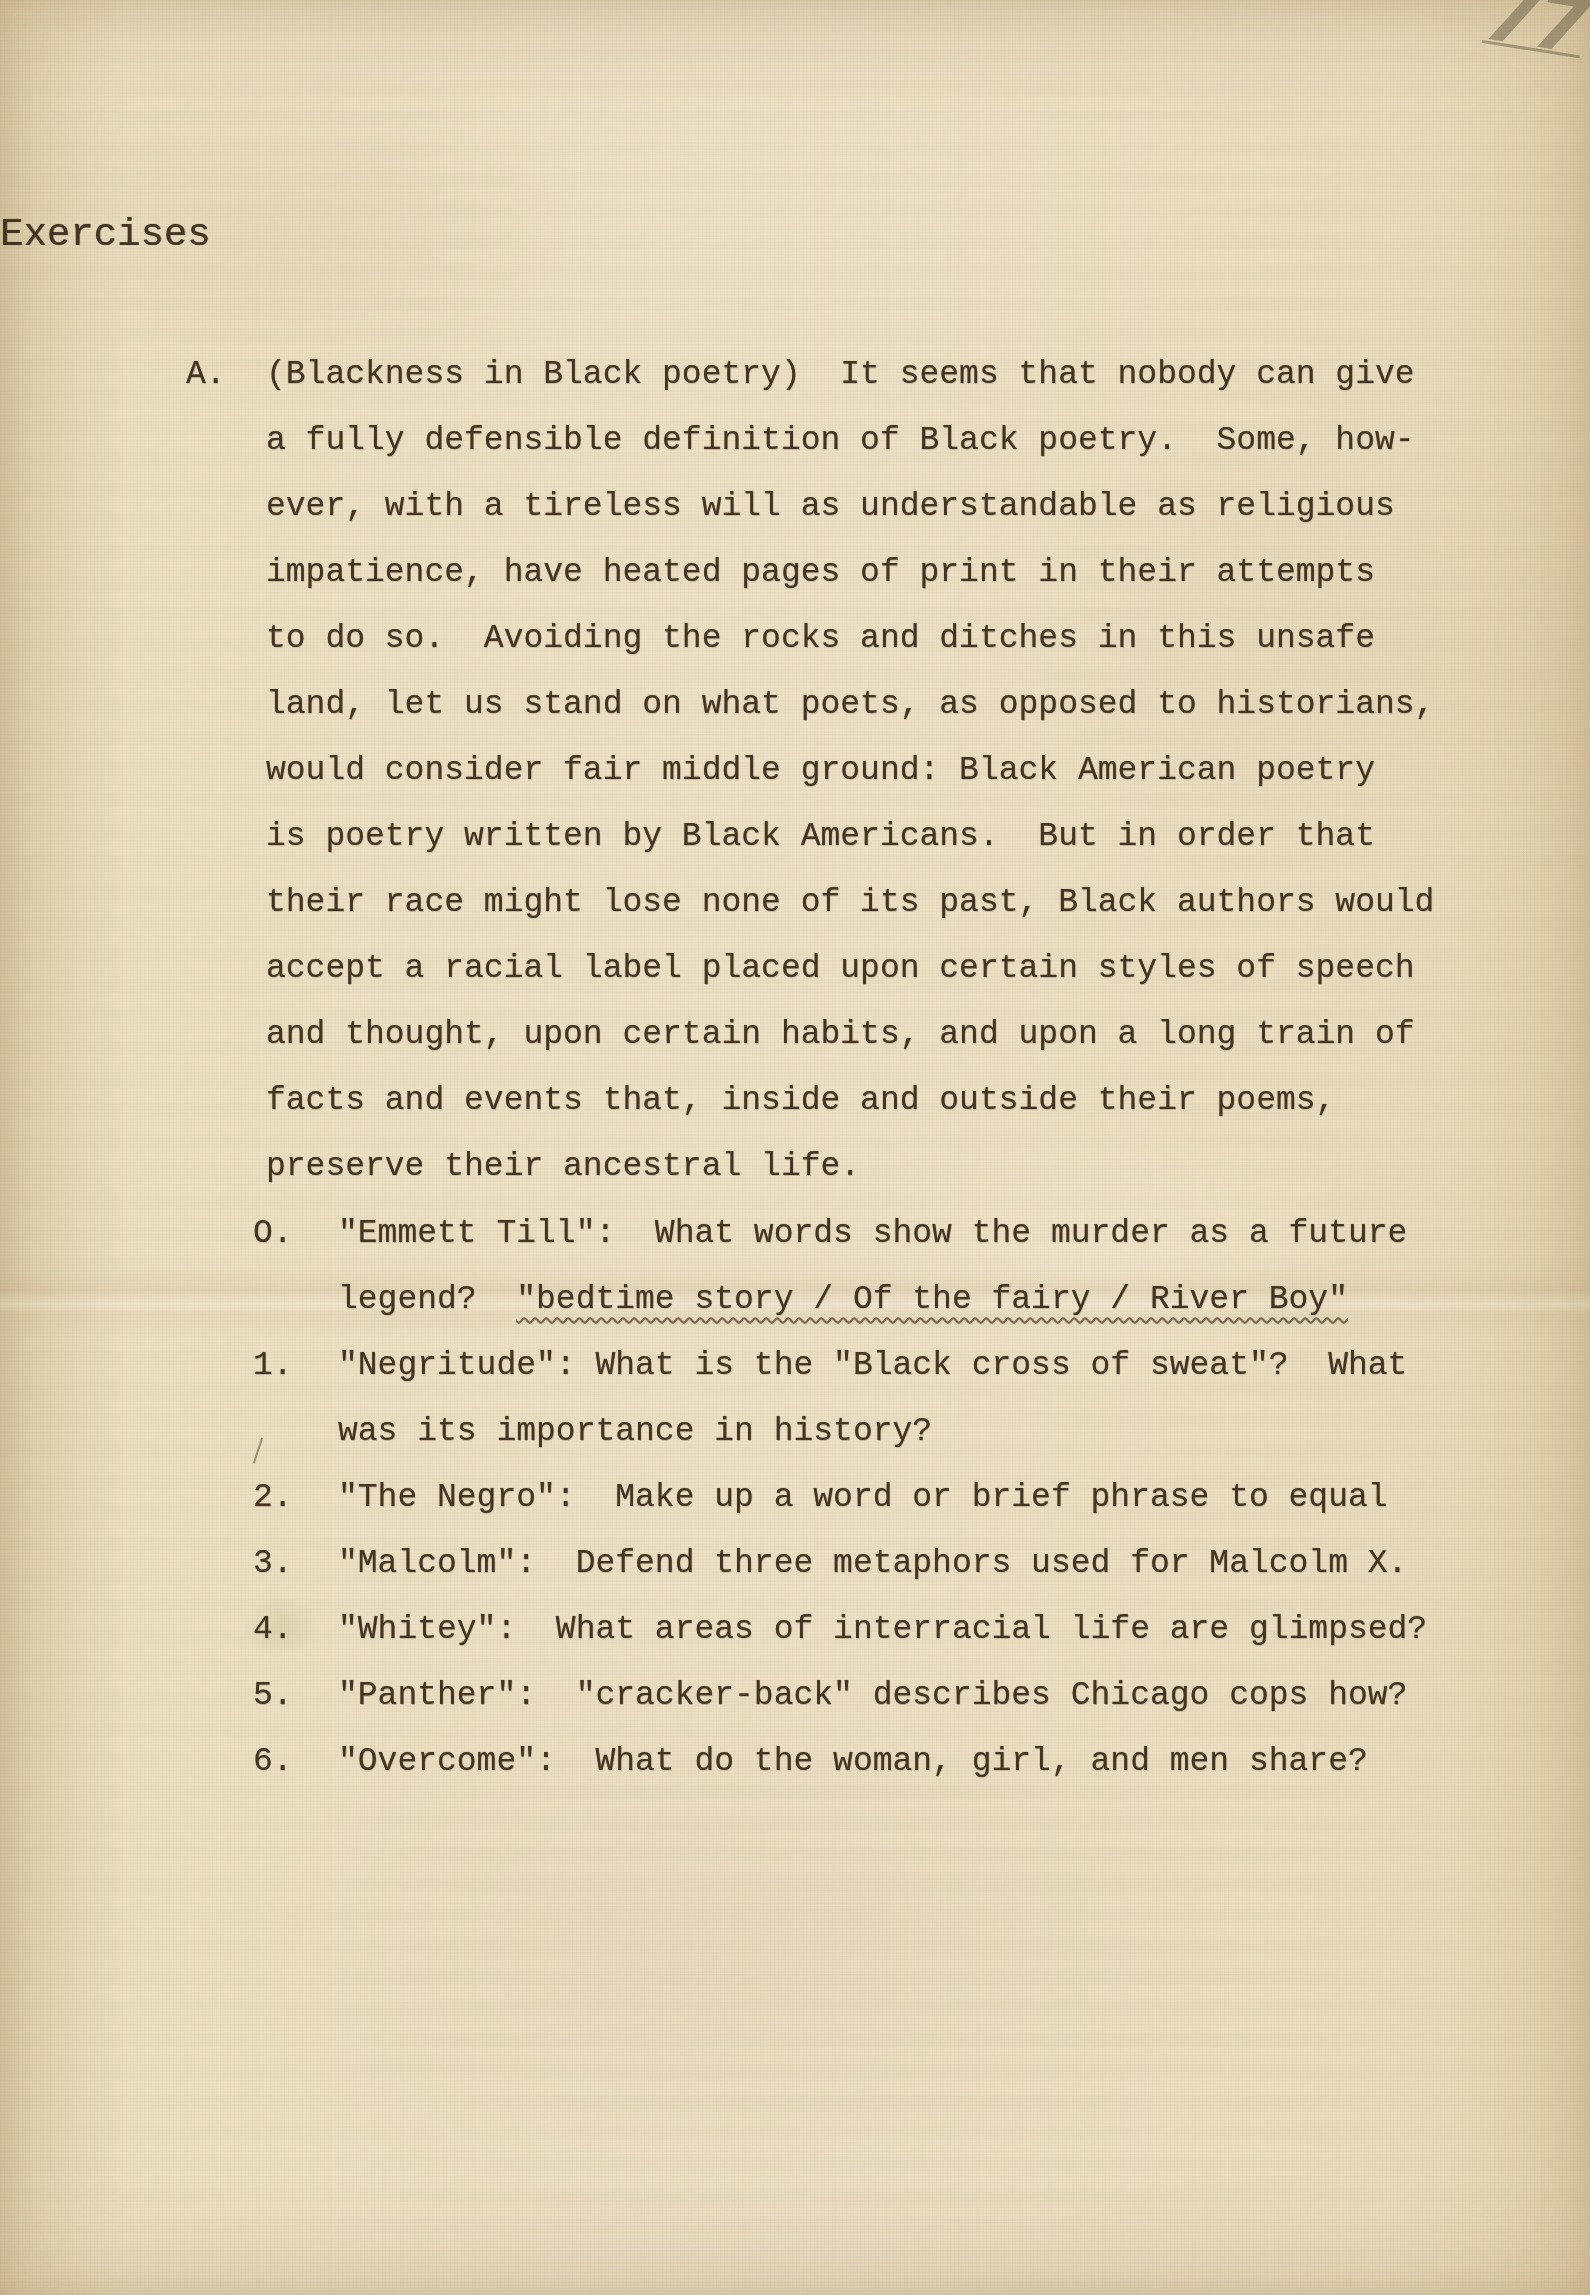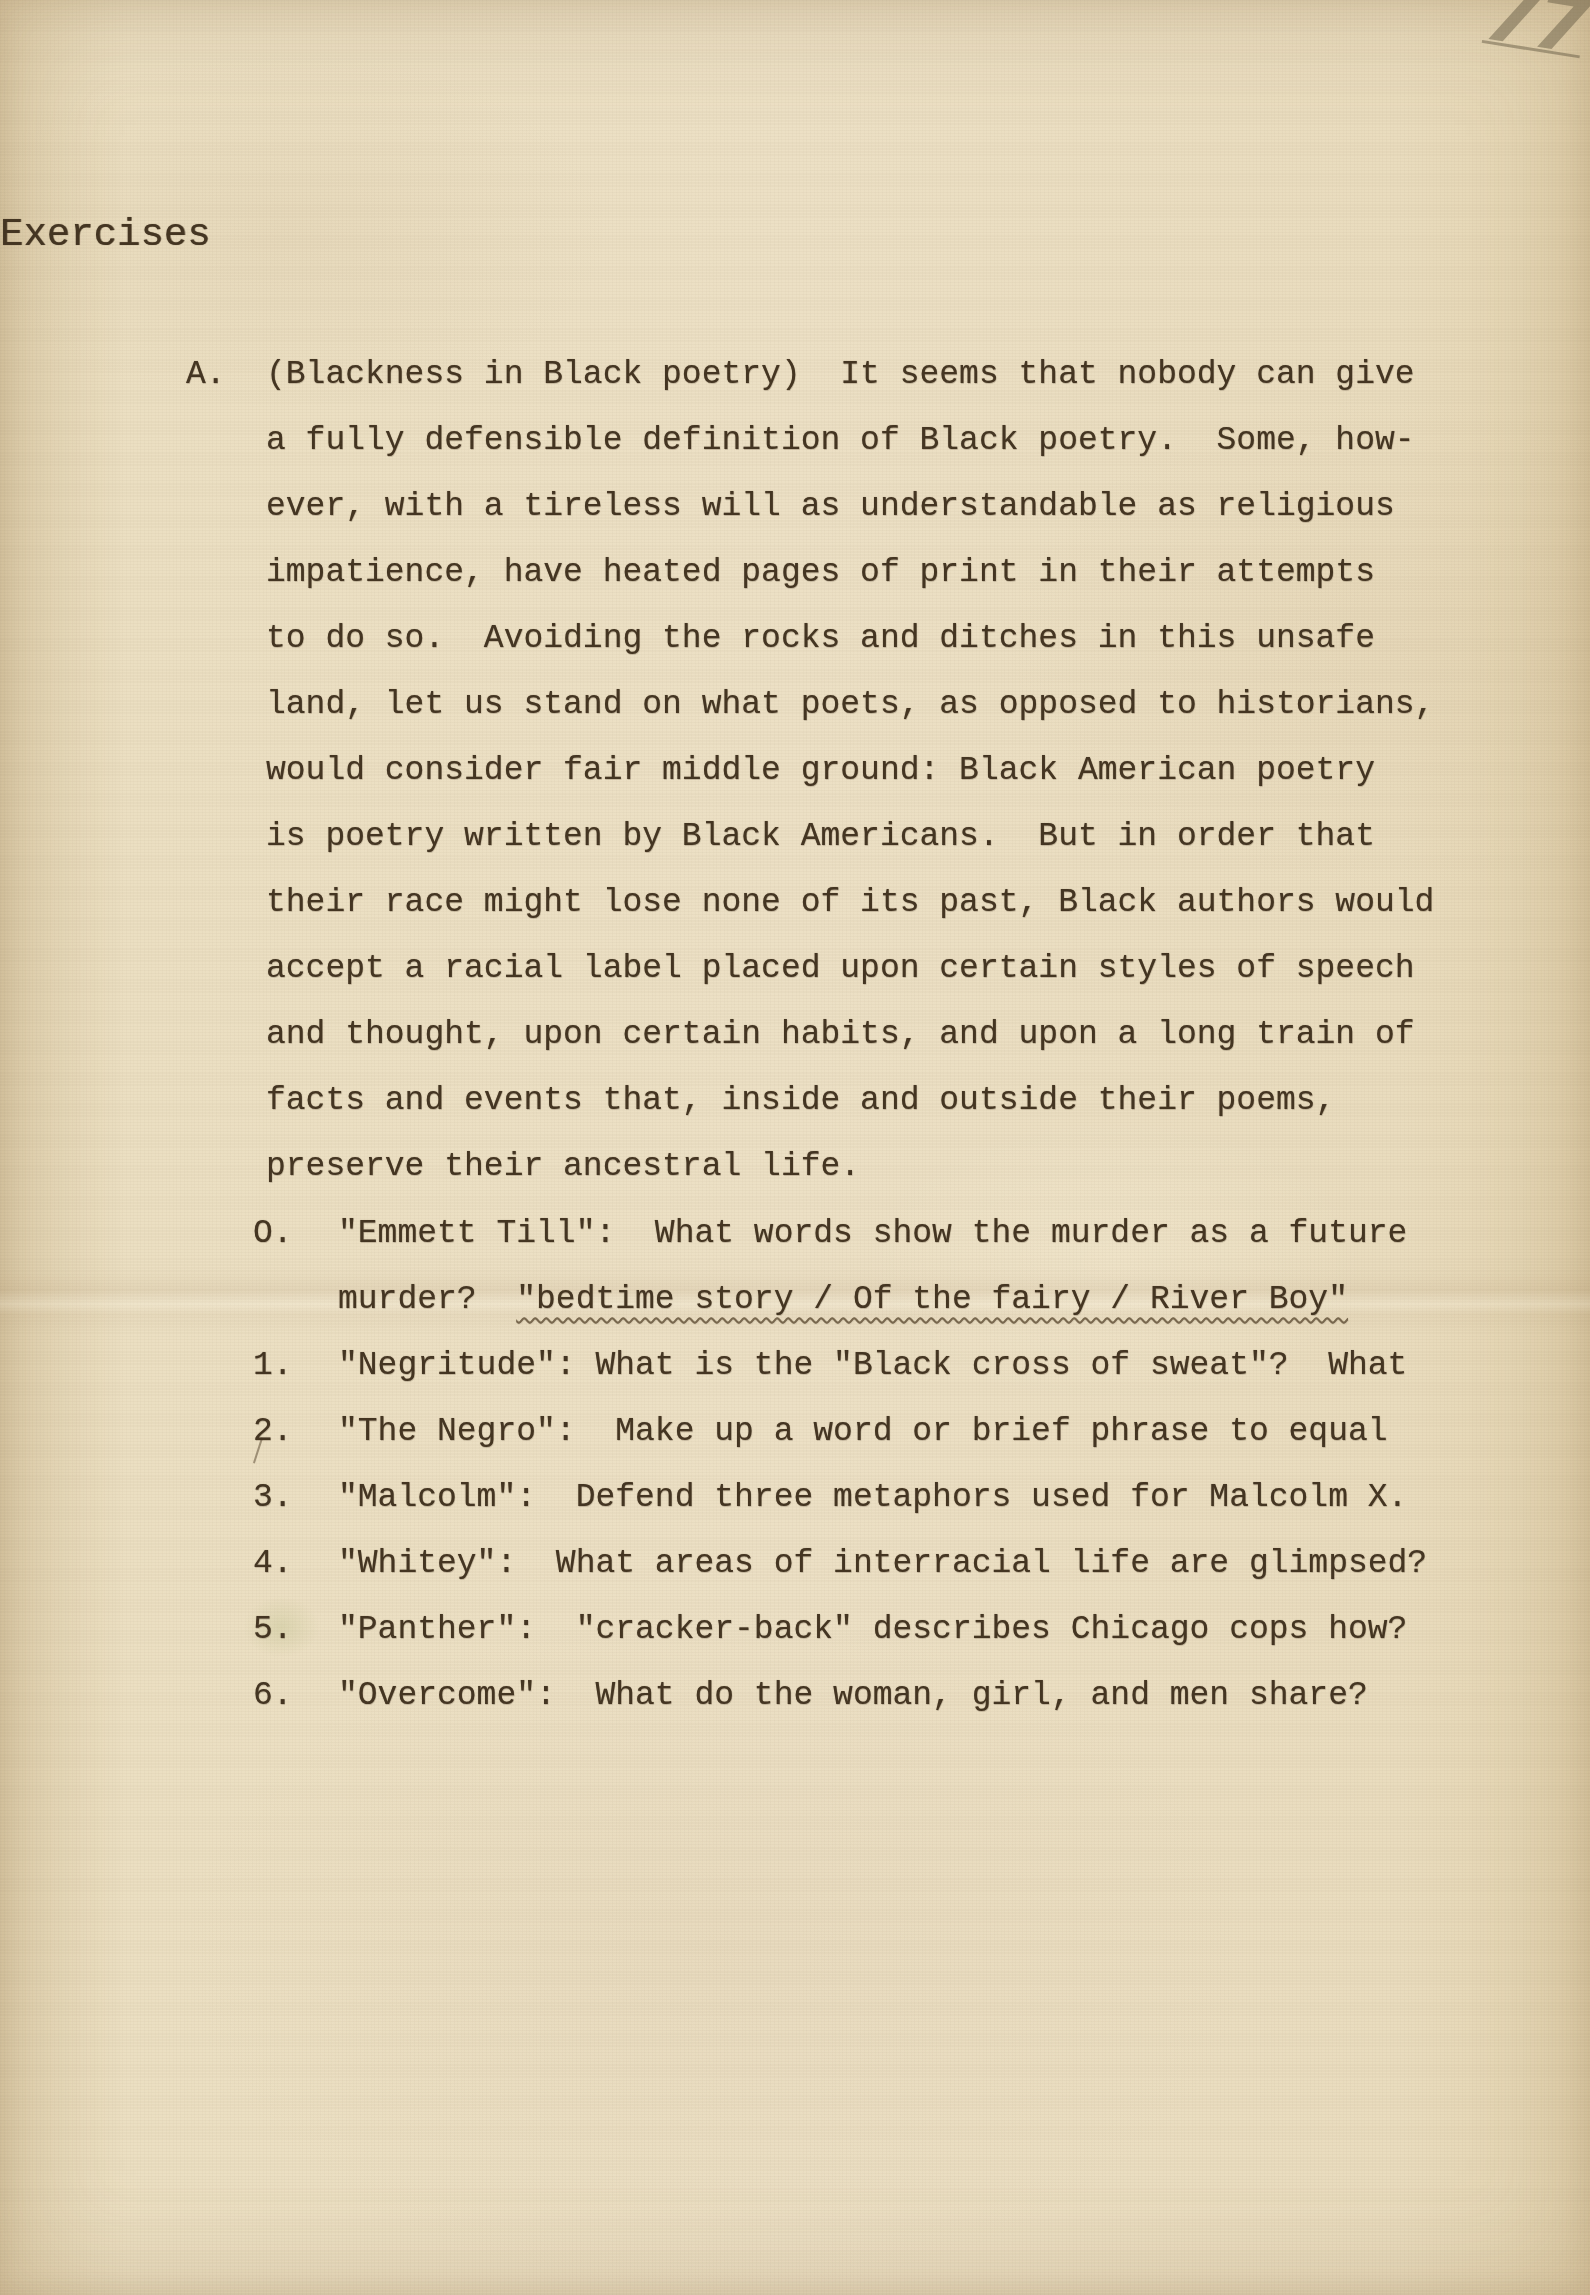--- a/index.html
+++ b/index.html
@@ -123,26 +123,27 @@
     <div class="tline">and thought, upon certain habits, and upon a long train of</div>
     <div class="tline">facts and events that, inside and outside their poems,</div>
     <div class="tline">preserve their ancestral life.</div>
   </section>
 
   <section class="questions typed">
 
     <div class="q">
       <span class="qlabel">O.</span>
       <div class="tline">"Emmett Till":  What words show the murder as a future</div>
-      <div class="tline"><span>murder?  </span><span class="wavy">"bedtime story / Of the fairy / River Boy"</span></div>
+      <div class="tline"><span>legend?  </span><span class="wavy">"bedtime story / Of the fairy / River Boy"</span></div>
     </div>
 
     <div class="q">
       <span class="qlabel">1.</span>
       <div class="tline">"Negritude": What is the "Black cross of sweat"?  What</div>
+      <div class="tline">was its importance in history?</div>
     </div>
 
     <div class="q">
       <span class="qlabel">2.</span>
       <div class="tline">"The Negro":  Make up a word or brief phrase to equal</div>
     </div>
 
     <div class="q">
       <span class="qlabel">3.</span>
       <div class="tline">"Malcolm":  Defend three metaphors used for Malcolm X.</div>

